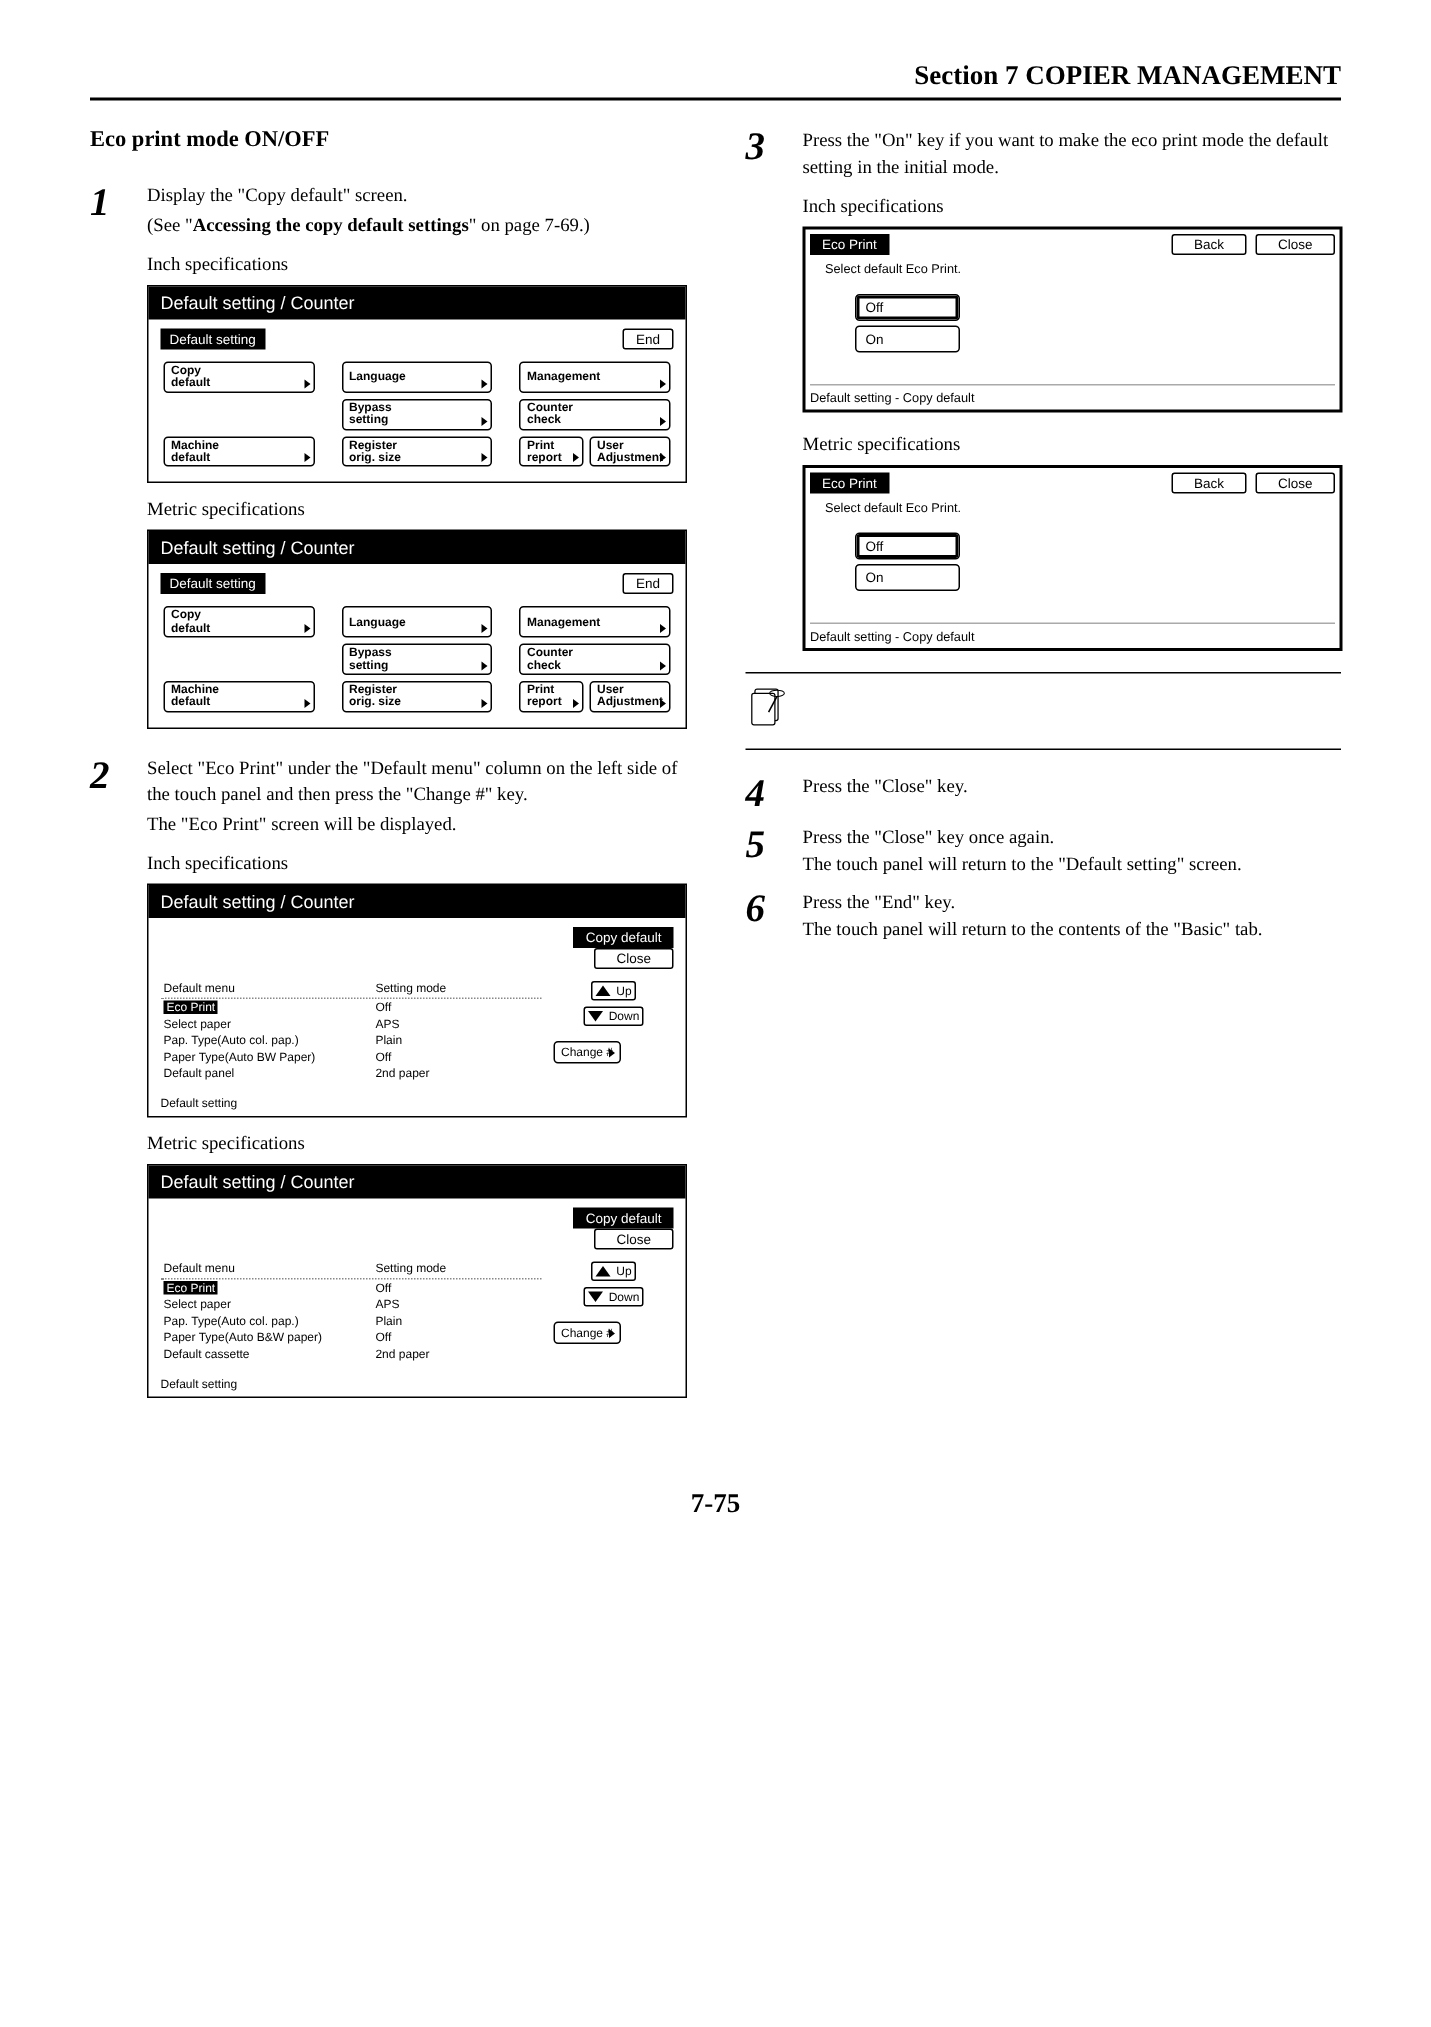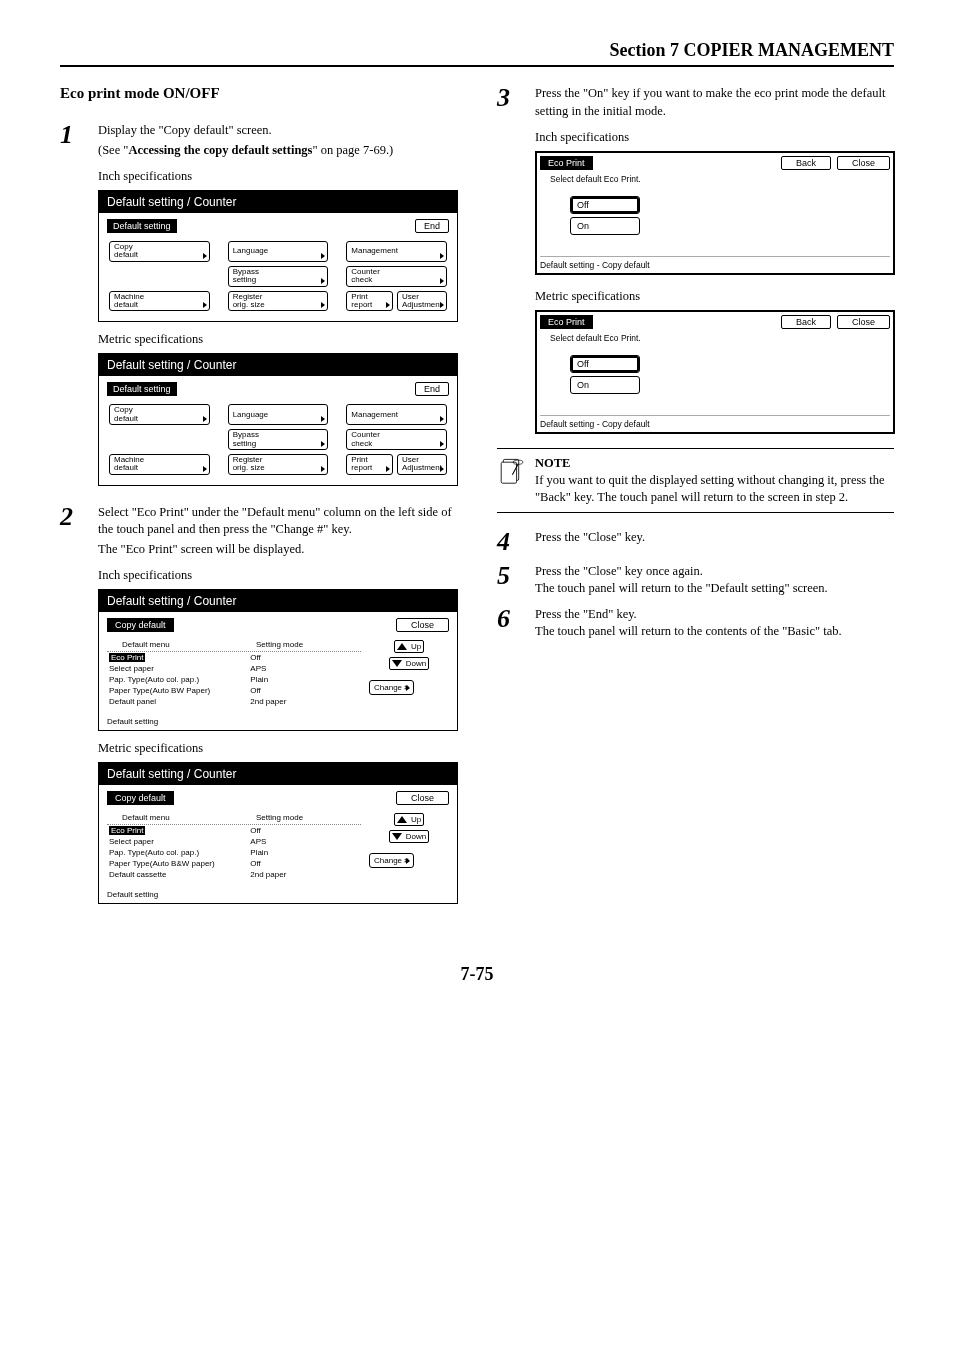--- a/index.html
+++ b/index.html
@@ -81,20 +81,21 @@
     border: 1px solid #000;
     padding: 1px 8px;
     font-size: 9px;
     border-radius: 2px;
   }
   .panel-ds .grid {
     display: grid;
     grid-template-columns: repeat(3, 1fr);
     gap: 4px 18px;
     padding: 4px 10px 10px 10px;
+    font-weight: bold;
   }
   .panel-ds .btn {
     border: 1px solid #000;
     border-radius: 3px;
     padding: 1px 4px;
     font-size: 8px;
     line-height: 1.05;
     position: relative;
     min-height: 16px;
     display: flex;
@@ -117,35 +118,35 @@
     margin-left: 38px;
     border: 1px solid #000;
     width: 360px;
     font-family: Arial, Helvetica, sans-serif;
   }
   .panel-cd .titlebar {
     background: #000; color: #fff; font-size: 12px; padding: 4px 8px;
   }
   .panel-cd .tabrow {
     display:flex; justify-content: space-between; align-items:flex-end;
-    padding: 6px 8px 4px 8px; font-size:9px;
+    padding: 6px 8px 4px 8px; font-size:9px;flex-direction:column;
   }
   .panel-cd .tab { background:#000; color:#fff; padding:2px 8px; font-size:9px;}
   .panel-cd .closebtn {
     border:1px solid #000; padding:1px 14px; font-size:9px; border-radius:2px;
   }
   .panel-cd .content {
     display:flex; padding: 4px 8px 8px 8px; gap:8px;
   }
   .panel-cd .list-wrap { flex:1; }
   .panel-cd .list-head {
     display:flex; font-size:8px; padding: 0 2px 2px 2px;
     border-bottom: 1px dotted #888;
   }
-  .panel-cd .list-head .c1 { flex:1.3;margin-left:13px; }
+  .panel-cd .list-head .c1 { flex:1.3; }
   .panel-cd .list-head .c2 { flex:1; }
   .panel-cd .list-row {
     display:flex; font-size:8px; padding: 1px 2px;
   }
   .panel-cd .list-row .c1 { flex:1.3; }
   .panel-cd .list-row .c2 { flex:1; }
   .panel-cd .list-row.sel .c1 span {
     background:#000; color:#fff; padding:0 2px;
   }
   .panel-cd .side {
@@ -433,24 +434,20 @@
 
     <div class="note-wrap">
       <div class="note-icon">
         <svg viewBox="0 0 40 48">
           <rect x="9" y="6" width="22" height="30" rx="2" fill="none" stroke="#000" stroke-width="1.2"></rect>
           <rect x="6" y="10" width="22" height="30" rx="2" fill="#fff" stroke="#000" stroke-width="1.2"></rect>
           <ellipse cx="30" cy="10" rx="7" ry="3" fill="none" stroke="#000" stroke-width="1"></ellipse>
           <line x1="30" y1="13" x2="22" y2="28" stroke="#000" stroke-width="1.5"></line>
         </svg>
       </div>
-      <div class="note-body">
-        <b>NOTE</b><br>
-        <span>If you want to quit the displayed setting without changing it, press the "Back" key. The touch panel will return to the screen in step 2.</span>
-      </div>
     </div>
 
     <div class="step">
       <div class="step-num">4</div>
       <div class="step-body">
         <div>Press the "Close" key.</div>
       </div>
     </div>
     <div class="step">
       <div class="step-num">5</div>

